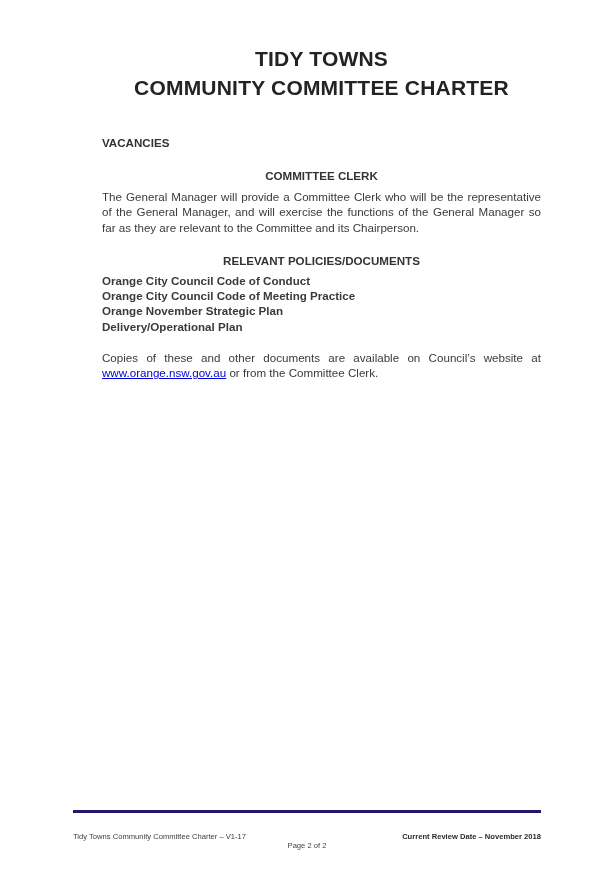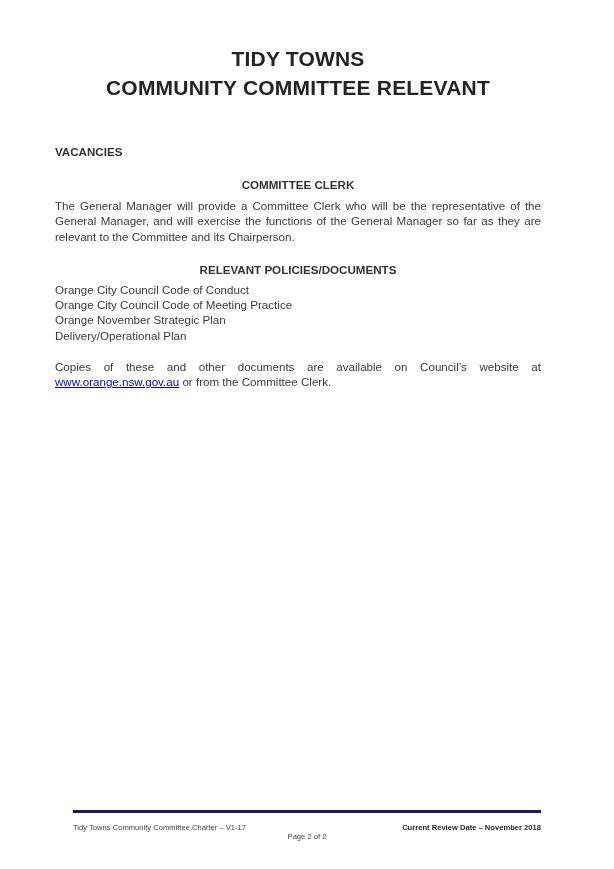--- a/index.html
+++ b/index.html
@@ -11,57 +11,58 @@
     position: relative;
     width: 614px;
     height: 869px;
     background: #ffffff;
     font-family: "Liberation Sans", sans-serif;
     color: #373737;
     overflow: hidden;
     box-sizing: border-box;
   }
   .content {
-    padding: 44px 73px 0 55px;
+    padding: 44px 73px 0 102px;
   }
   .doc-title {
     text-align: center;
     font-weight: bold;
     font-size: 21px;
     line-height: 29px;
     color: #232323;
     letter-spacing: 0.2px;
   }
   .section-heading {
     font-weight: bold;
     font-size: 11.6px;
     line-height: 15px;
     color: #333333;
   }
   .heading-first {
-    margin-top: 42px;
+    margin-top: 33px;
   }
   .heading-next {
     margin-top: 18px;
     text-align: center;
   }
   .para {
     margin-top: 6px;
     font-size: 11.6px;
     line-height: 15.3px;
     text-align: justify;
     color: #3a3a3a;
   }
   .policy-list {
     margin-top: 5px;
   }
   .policy-item {
     font-size: 11.6px;
     line-height: 15.3px;
     color: #3a3a3a;
+    font-weight: bold;
   }
   .copies-para {
     margin-top: 16px;
     font-size: 11.6px;
     line-height: 15.3px;
     text-align: justify;
     color: #3a3a3a;
   }
   .doc-link {
     color: #0000d4;
@@ -72,21 +73,21 @@
     position: absolute;
     left: 73px;
     right: 73px;
     top: 810px;
     border-top: 3px solid #201a66;
   }
   .footer-row {
     display: flex;
     justify-content: space-between;
     align-items: baseline;
-    padding-top: 10px;
+    padding-top: 19px;
     font-size: 7.6px;
     line-height: 9px;
   }
   .footer-left {
     color: #3d3d3d;
   }
   .footer-right {
     font-weight: bold;
     color: #2a2a2a;
   }
@@ -98,21 +99,21 @@
   }
 </style>
 </head>
 <body>
 
 <div class="page">
   <div class="content">
 
     <div class="doc-title">
       <div>TIDY TOWNS</div>
-      <div>COMMUNITY COMMITTEE RELEVANT</div>
+      <div>COMMUNITY COMMITTEE CHARTER</div>
     </div>
 
     <div class="section-heading heading-first">VACANCIES</div>
 
     <div class="section-heading heading-next">COMMITTEE CLERK</div>
     <div class="para">The General Manager will provide a Committee Clerk who will be the representative of the General Manager, and will exercise the functions of the General Manager so far as they are relevant to the Committee and its Chairperson.</div>
 
     <div class="section-heading heading-next">RELEVANT POLICIES/DOCUMENTS</div>
     <div class="policy-list">
       <div class="policy-item">Orange City Council Code of Conduct</div>

